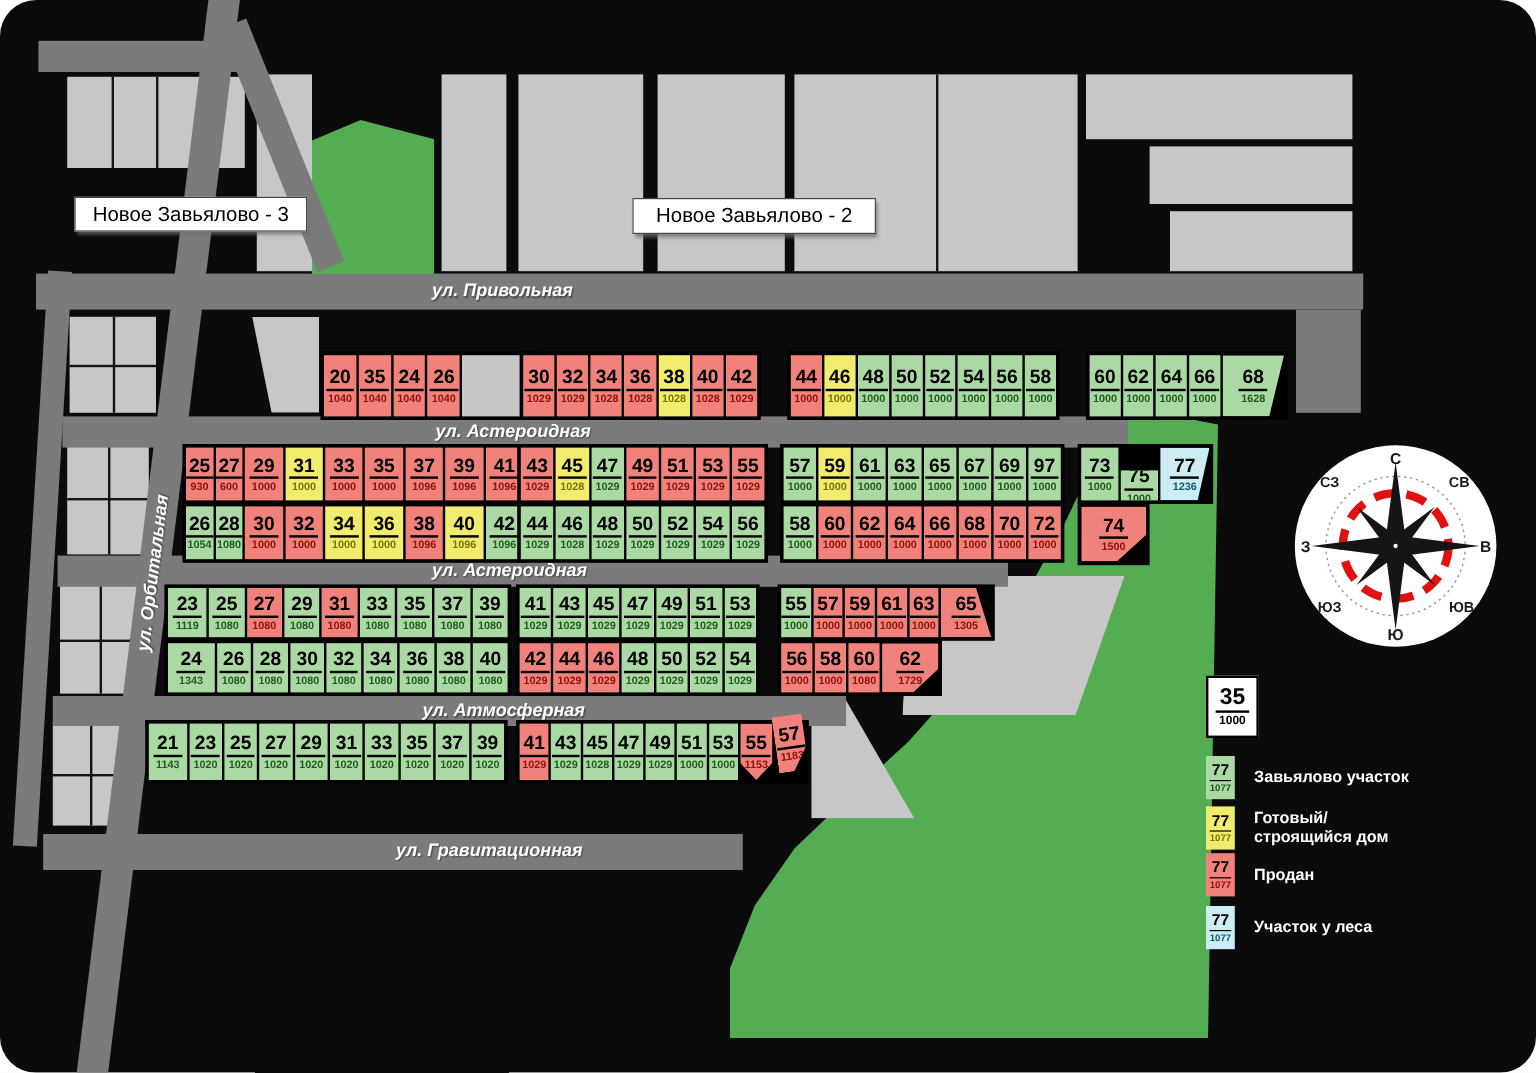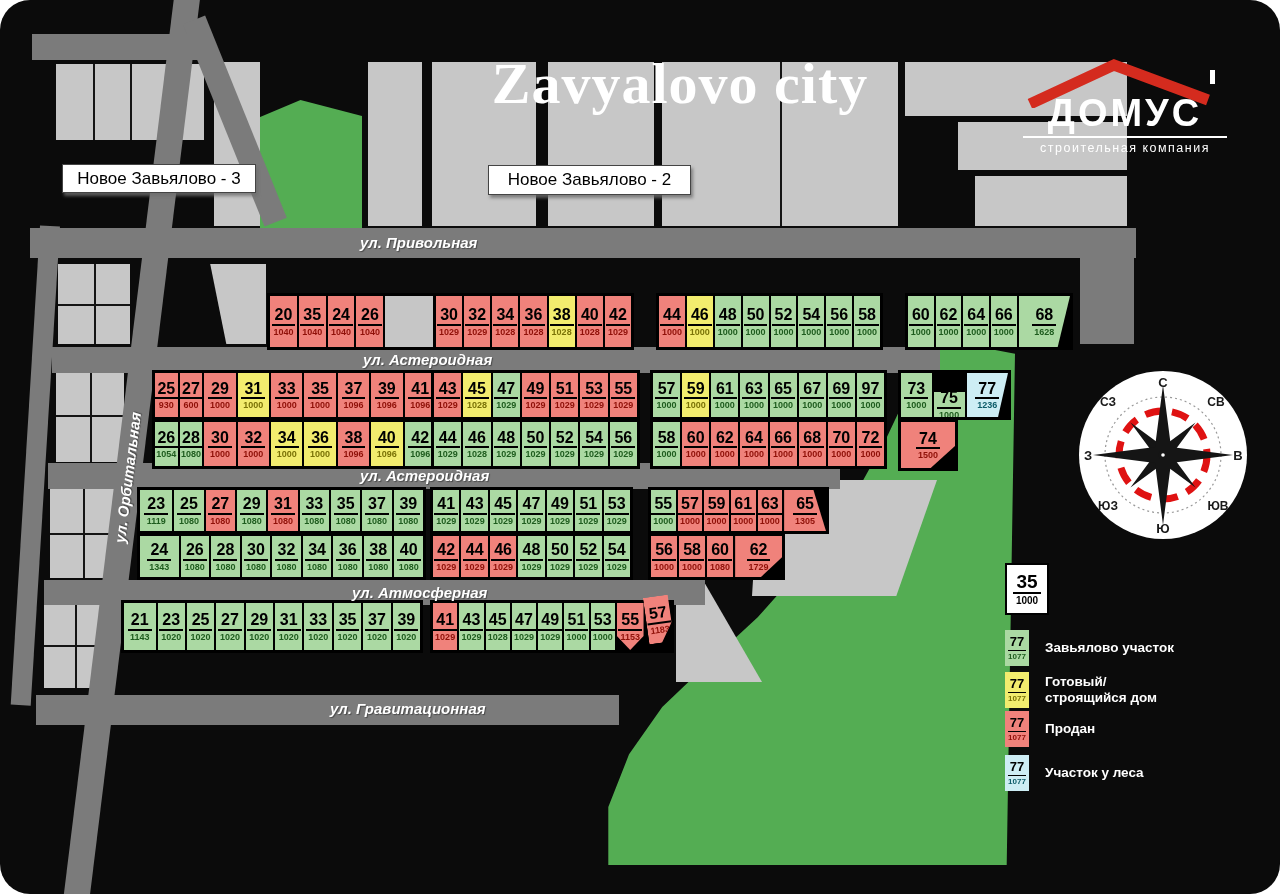--- a/index.html
+++ b/index.html
@@ -688,33 +688,23 @@
       </div>
 
     <div class="street-label" style="left:360px;top:234px">ул. Привольная</div>
     <div class="street-label" style="left:363px;top:351px">ул. Астероидная</div>
     <div class="street-label" style="left:360px;top:467px">ул. Астероидная</div>
     <div class="street-label" style="left:352px;top:584px">ул. Атмосферная</div>
     <div class="street-label" style="left:330px;top:700px">ул. Гравитационная</div>
     <div class="street-label vert" style="left:35px;top:469px">ул. Орбитальная</div>
 
     <div class="area-label" style="left:62px;top:164px;width:192px;height:27px">Новое Завьялово - 3</div>
-    <div class="area-label" style="left:488px;top:165px;width:201px;height:28px">Новое Завьялово - 2</div>
+    <div class="area-label" style="left:527px;top:165px;width:201px;height:28px">Новое Завьялово - 2</div>
 
-    <div class="title">Zavyalovo city</div>
 
-    <div class="logo">
-      <svg class="logo-roof" width="206" height="52" viewBox="0 0 206 52">
-        <polyline points="8,48 92,9 186,44" fill="none" stroke="#d42b1e" stroke-width="11"></polyline>
-        <rect x="188" y="14" width="5" height="14" fill="#fff"></rect>
-      </svg>
-      <div class="logo-name">ДОМУС</div>
-      <div class="logo-rule"></div>
-      <div class="logo-sub">строительная компания</div>
-    </div>
 
     <svg class="compass" width="170" height="170" viewBox="0 0 170 170">
       <circle cx="85" cy="85" r="84" fill="#fff"></circle>
       <circle cx="85" cy="85" r="58" fill="none" stroke="#9a9a9a" stroke-width="1.2" stroke-dasharray="2 3"></circle>
       <circle cx="85" cy="85" r="44" fill="none" stroke="#df1212" stroke-width="7" stroke-dasharray="17 10"></circle>
       <g transform="rotate(45 85 85)">
         <polygon points="85,39 91,79 131,85 91,91 85,131 79,91 39,85 79,79" fill="#151515"></polygon>
       </g>
       <polygon points="85,15 93,77 155,85 93,93 85,155 77,93 15,85 77,77" fill="#151515"></polygon>
       <circle cx="85" cy="85" r="4.5" fill="#151515"></circle>

